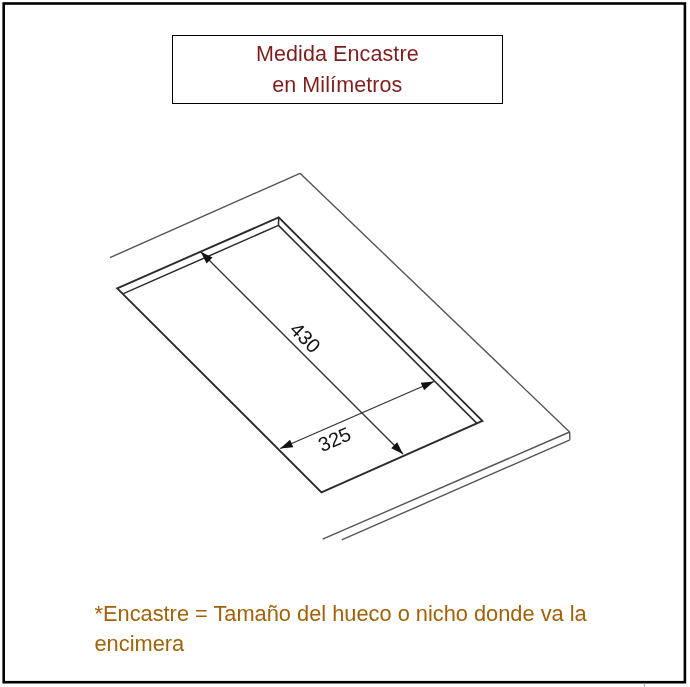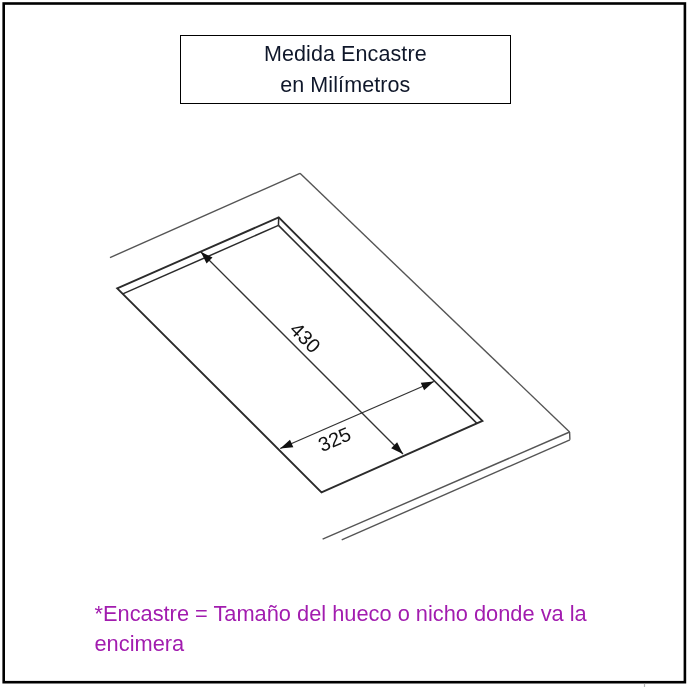--- a/index.html
+++ b/index.html
@@ -1,23 +1,23 @@
 <!DOCTYPE html>
 <html><head>
 <meta charset="utf-8">
 <style>
   html,body{margin:0;padding:0;background:#ffffff;}
   #page{position:relative;width:690px;height:687px;background:#ffffff;overflow:hidden;
         font-family:"Liberation Sans", sans-serif;}
   #dwg{position:absolute;left:0;top:0;}
-  .titlebox{position:absolute;left:180px;top:35px;width:328.6px;height:63.6px;padding-top:3px;
+  .titlebox{position:absolute;left:172px;top:35px;width:328.6px;height:63.6px;padding-top:3px;
     border:1.7px solid #000;text-align:center;font-size:21.5px;line-height:31px;
-    color:#0f172a;letter-spacing:0.1px;}
+    color:#7f1d1d;letter-spacing:0.1px;}
   .footnote{position:absolute;left:94.5px;top:599px;font-size:21.8px;line-height:29.5px;
-    color:#a21caf;}
+    color:#a16207;}
 </style>
 </head>
 <body>
 <div id="page">
 
 <div class="titlebox">Medida Encastre<br>en Milímetros</div>
 
 <svg id="dwg" width="690" height="687" viewBox="0 0 690 687">
 
   <rect x="3.7" y="3.5" width="681.2" height="678.7" fill="none" stroke="#000000" stroke-width="2.6"></rect>

